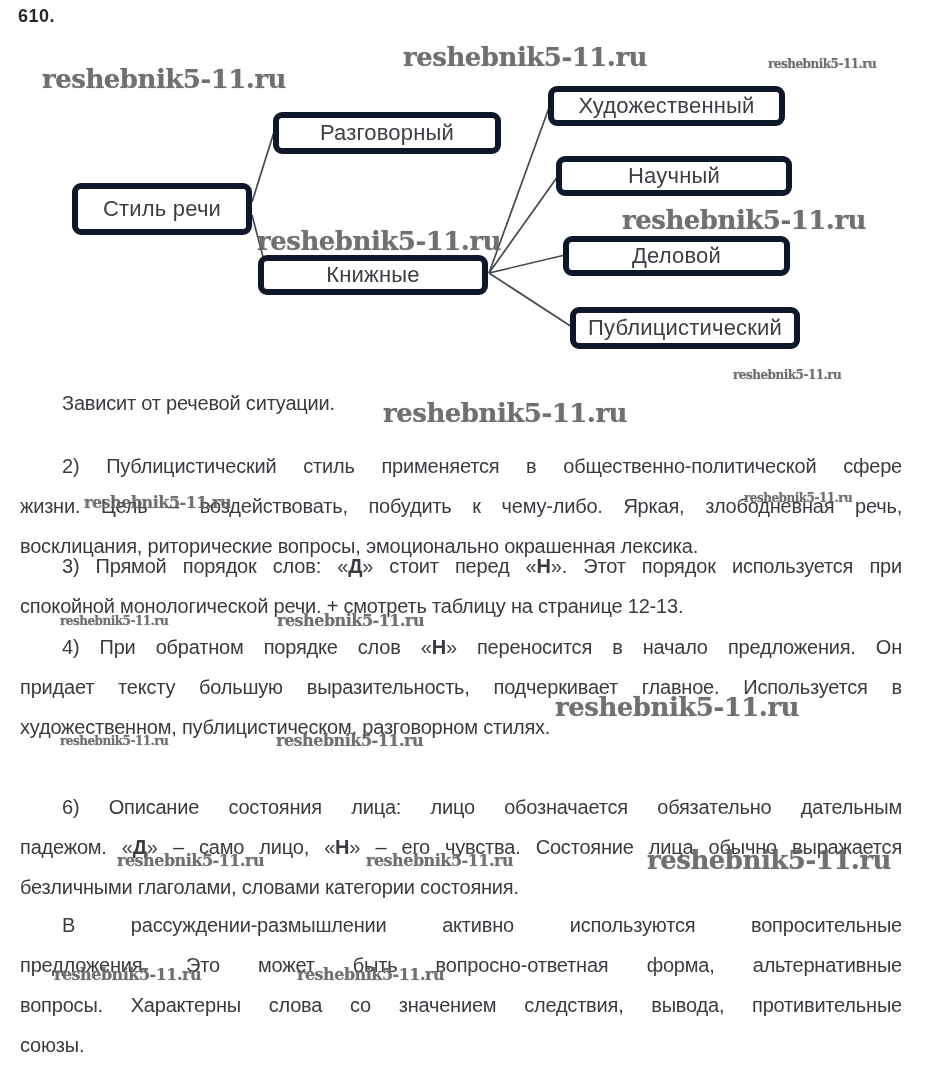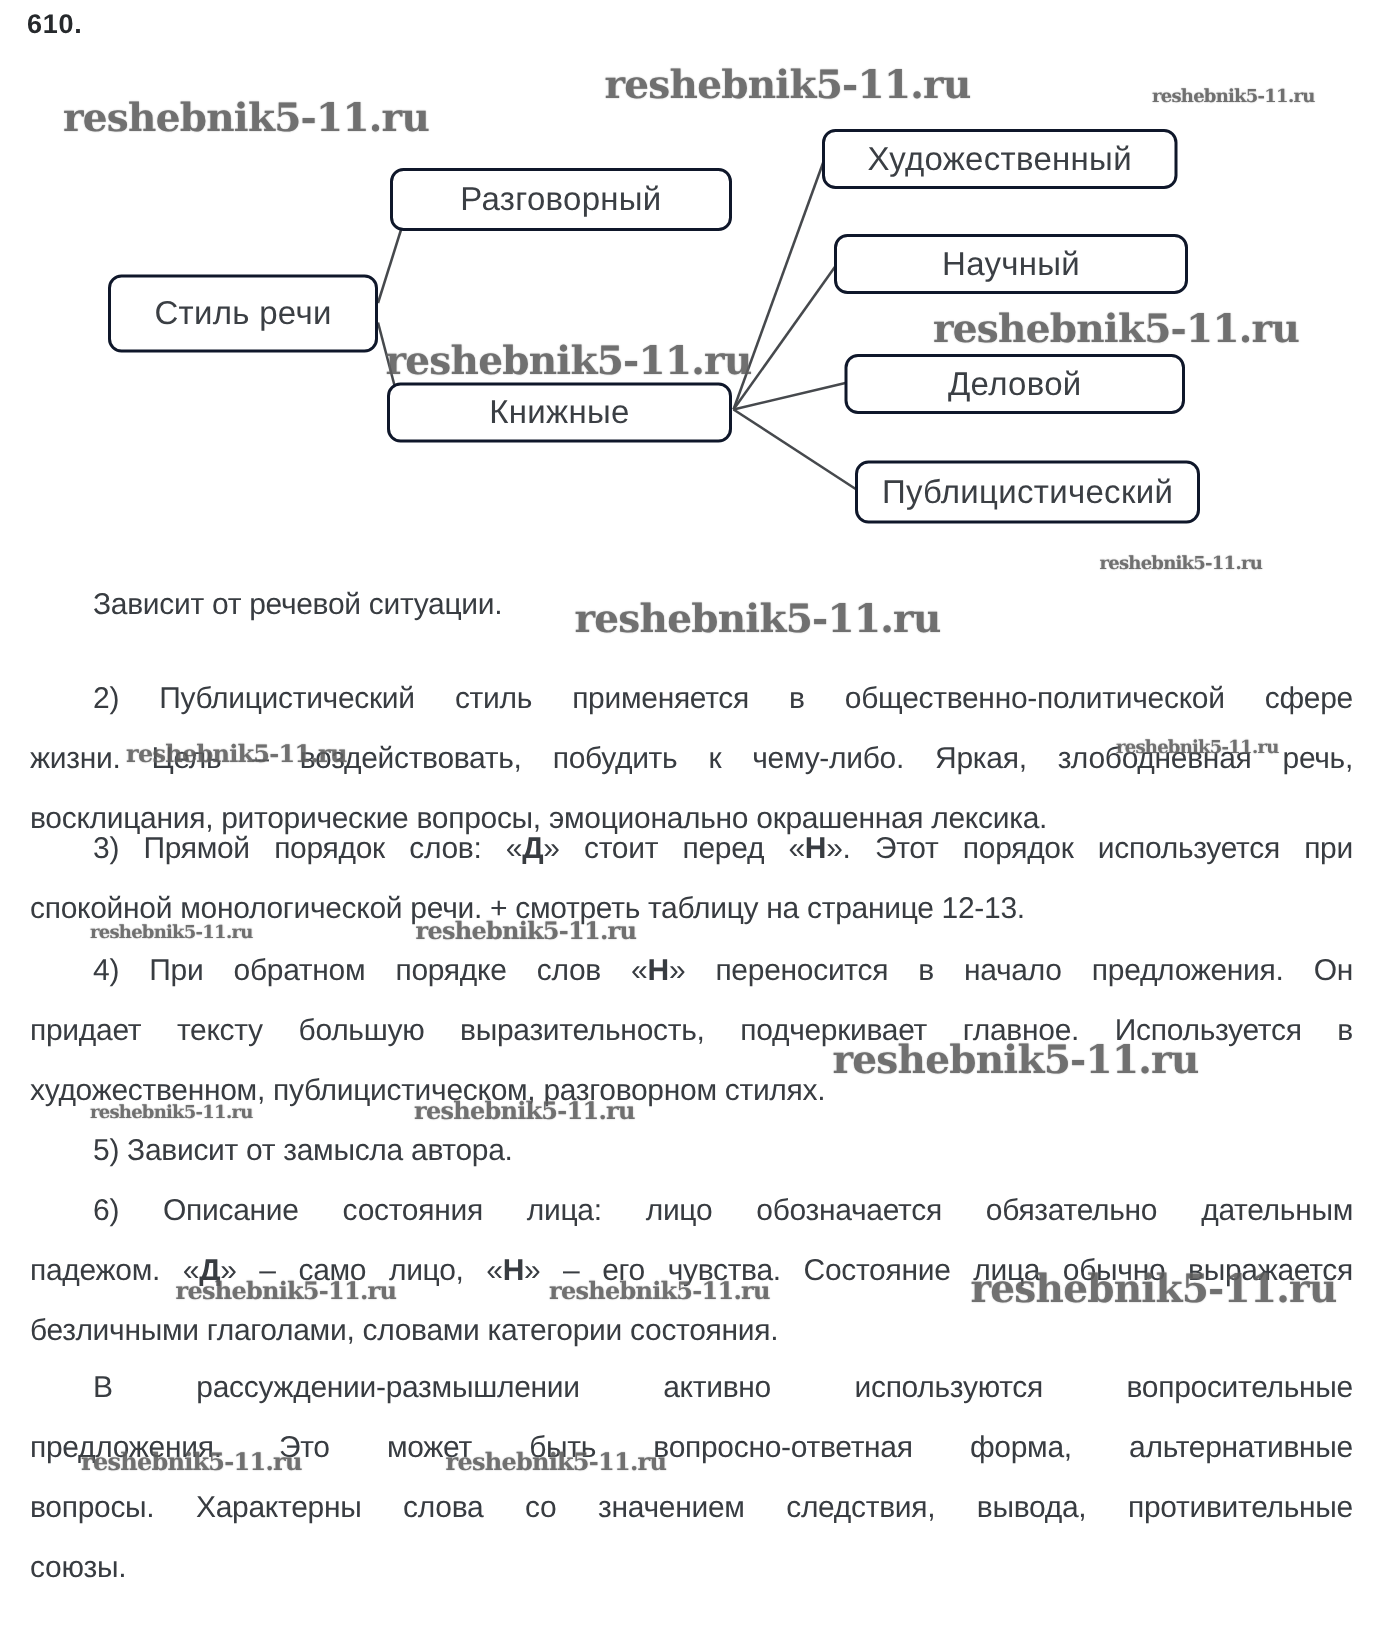--- a/index.html
+++ b/index.html
@@ -19,21 +19,21 @@
     font-weight: bold;
     color: #26292c;
     letter-spacing: 0.5px;
   }
   
   .diagram { position: absolute; left: 0; top: 0; width: 926px; height: 380px; }
   .connectors { position: absolute; left: 0; top: 0; }
   .dbox {
     position: absolute;
     background: #ffffff;
-    border: 2px solid #0f172a;
+    border: 6px solid #0f172a;
     border-radius: 9px;
     display: flex;
     align-items: center;
     justify-content: center;
     font-size: 22px;
     color: #3b3f44;
     letter-spacing: 0.2px;
     box-sizing: border-box;
   }
   
@@ -78,21 +78,21 @@
     <svg class="connectors" width="926" height="380">
       <line x1="252" y1="202" x2="274" y2="132" stroke="#46494d" stroke-width="1.7"></line>
       <line x1="252" y1="215" x2="263" y2="257" stroke="#46494d" stroke-width="1.7"></line>
       <line x1="489" y1="273" x2="550" y2="105" stroke="#46494d" stroke-width="1.7"></line>
       <line x1="489" y1="273" x2="558" y2="176" stroke="#46494d" stroke-width="1.7"></line>
       <line x1="489" y1="273" x2="565" y2="255" stroke="#46494d" stroke-width="1.7"></line>
       <line x1="489" y1="273" x2="572" y2="327" stroke="#46494d" stroke-width="1.7"></line>
     </svg>
 
     <div class="dbox" style="left:72px; top:183px; width:180px; height:52px;">Стиль речи</div>
-    <div class="dbox" style="left:260px; top:112px; width:228px; height:42px;">Разговорный</div>
+    <div class="dbox" style="left:273px; top:112px; width:228px; height:42px;">Разговорный</div>
     <div class="dbox" style="left:258px; top:255px; width:230px; height:40px;">Книжные</div>
     <div class="dbox" style="left:548px; top:86px; width:237px; height:40px;">Художественный</div>
     <div class="dbox" style="left:556px; top:156px; width:236px; height:40px;">Научный</div>
     <div class="dbox" style="left:563px; top:236px; width:227px; height:40px;">Деловой</div>
     <div class="dbox" style="left:570px; top:307px; width:230px; height:42px;">Публицистический</div>
   </div>
 
   <span class="wm wm-lg" style="left:403px; top:42px;">reshebnik5-11.ru</span>
   <span class="wm wm-lg" style="left:42px;  top:64px;">reshebnik5-11.ru</span>
   <span class="wm wm-sm" style="left:768px; top:57px;">reshebnik5-11.ru</span>
@@ -123,23 +123,20 @@
     </div>
   <div class="para" style="top:546px;">
       <div class="tline"><span>3) Прямой порядок слов: «</span><span class="b">Д</span><span>» стоит перед «</span><span class="b">Н</span><span>». Этот порядок используется при</span></div>
       <div class="tline last"><span>спокойной монологической речи. + смотреть таблицу на странице 12-13.</span></div>
     </div>
   <div class="para" style="top:627px;">
       <div class="tline"><span>4) При обратном порядке слов «</span><span class="b">Н</span><span>» переносится в начало предложения. Он</span></div>
       <div class="tline"><span>придает тексту большую выразительность, подчеркивает главное. Используется в</span></div>
       <div class="tline last"><span>художественном, публицистическом, разговорном стилях.</span></div>
     </div>
-  <div class="para" style="top:747px;">
-      <div class="tline last"><span>5) Зависит от замысла автора.</span></div>
-    </div>
   <div class="para" style="top:787px;">
       <div class="tline"><span>6) Описание состояния лица: лицо обозначается обязательно дательным</span></div>
       <div class="tline"><span>падежом. «</span><span class="b">Д</span><span>» – само лицо, «</span><span class="b">Н</span><span>» – его чувства. Состояние лица обычно выражается</span></div>
       <div class="tline last"><span>безличными глаголами, словами категории состояния.</span></div>
     </div>
   <div class="para" style="top:905px;">
       <div class="tline"><span>В рассуждении-размышлении активно используются вопросительные</span></div>
       <div class="tline"><span>предложения. Это может быть вопросно-ответная форма, альтернативные</span></div>
       <div class="tline"><span>вопросы. Характерны слова со значением следствия, вывода, противительные</span></div>
       <div class="tline last"><span>союзы.</span></div>

